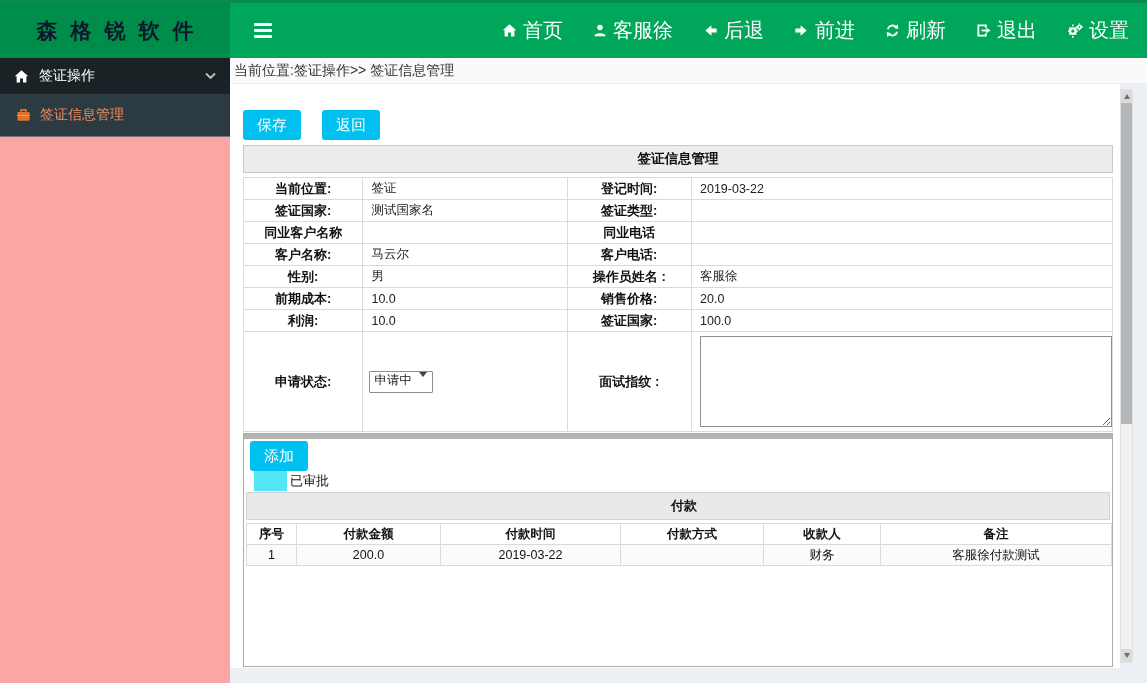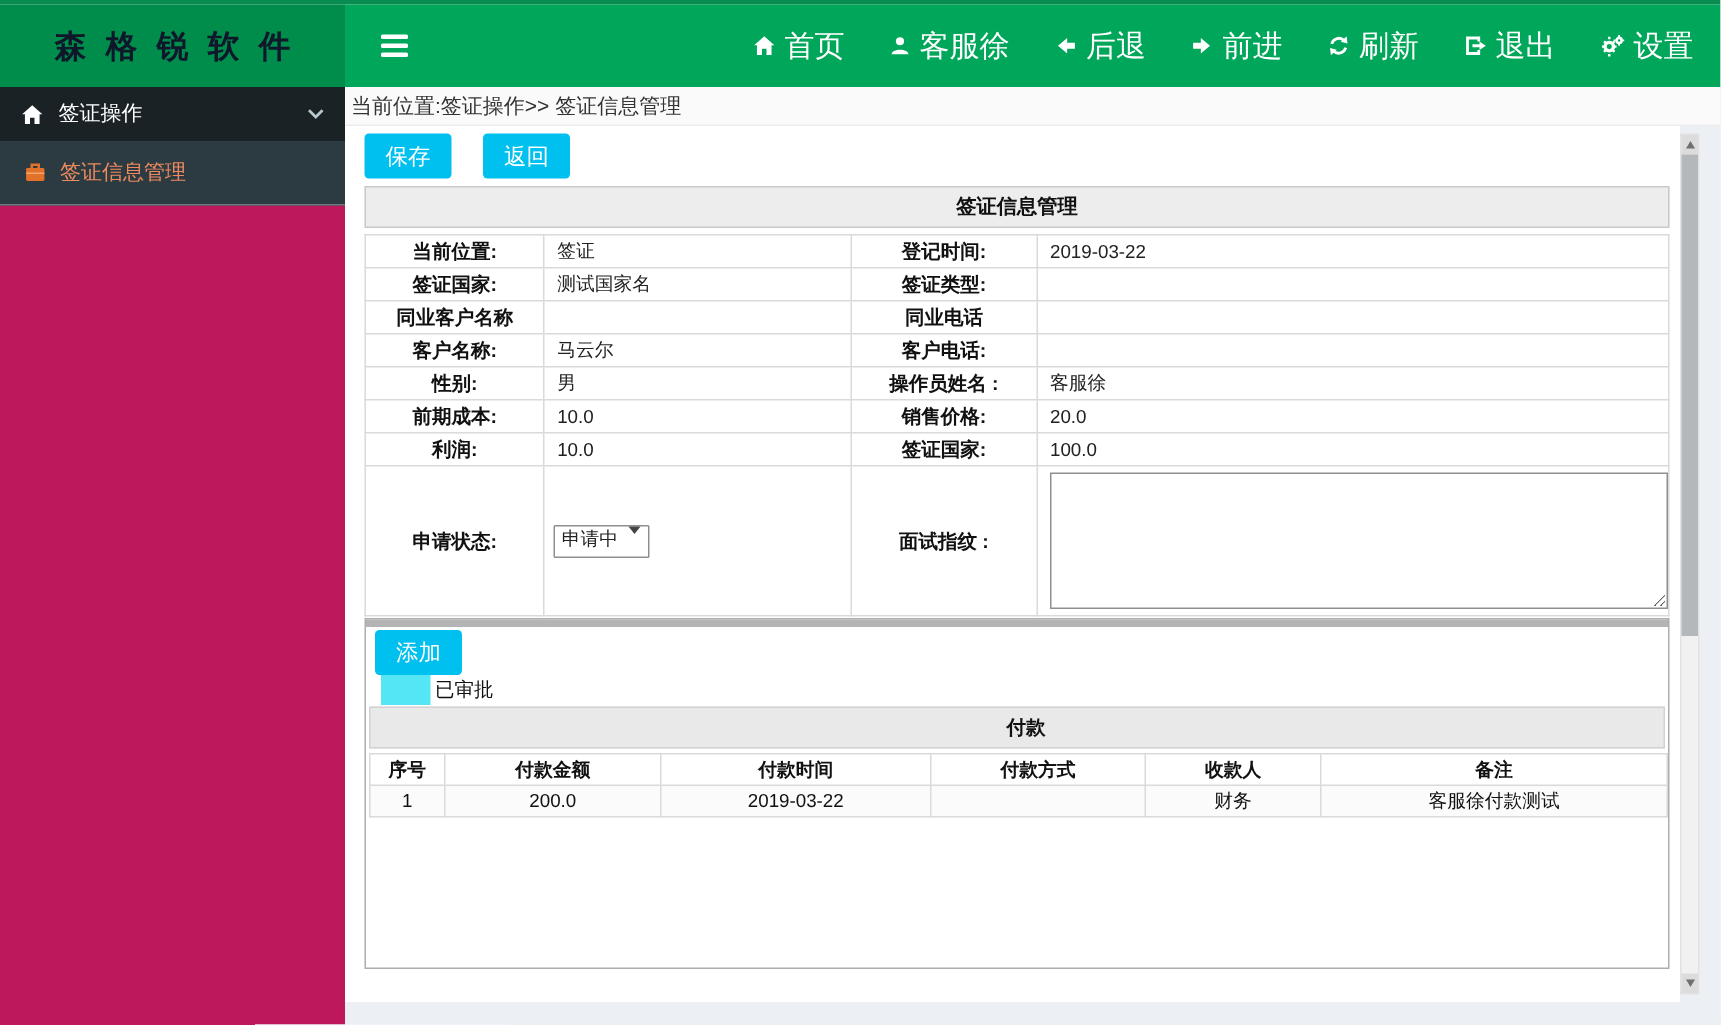--- a/index.html
+++ b/index.html
@@ -14,36 +14,36 @@
   .navbar { flex:1; background:#00a65a; display:flex; align-items:center; color:#fff; padding:0 18px 0 20px; }
   .hamburger { display:flex; flex-direction:column; gap:3px; cursor:pointer; padding:6px 4px; }
   .hamburger span { display:block; width:18px; height:3px; background:#fff; border-radius:1px; }
   .nav-items { margin-left:auto; display:flex; gap:30px; font-size:20px; }
   .nav-item { display:flex; align-items:center; gap:6px; cursor:pointer; white-space:nowrap; }
   .nicon { display:inline-flex; align-items:center; }
   .nicon svg { display:block; }
 
   
   .layout { display:flex; height:625px; }
-  .sidebar { width:230px; background:#be185d; flex:none; }
+  .sidebar { width:230px; background:#fca5a5; flex:none; }
   .menu-item { display:flex; align-items:center; font-size:14px; cursor:pointer; }
   .lvl1 { height:36px; background:#1a2226; color:#fff; padding:0 14px; gap:10px; }
   .lvl1 .chev { margin-left:auto; color:#b8c7ce; display:inline-flex; }
   .lvl2 { height:43px; background:#2c3b41; color:#ef8a5f; padding:0 16px; gap:9px;
     border-bottom:1px solid #6f7b80; }
 
   .content { flex:1; position:relative; background:#ecf0f5; }
   .breadcrumb { height:26px; background:#fafafa; border-bottom:1px solid #ececec;
     font-size:14px; color:#333; display:flex; align-items:center; padding-left:4px; }
   .panel { position:absolute; left:0; top:26px; width:890px; height:584px; background:#fff;
     padding:5px 0 0 13px; }
 
   
   .btn { background:#00c0ef; color:#fff; border:none; border-radius:3px; font-size:15px;
-    height:30px; padding:0 14px; cursor:pointer; font-family:inherit; }
+    height:30px; padding:0 14px; cursor:pointer; font-family:inherit;margin-top:21px; }
   .btn-row { display:flex; gap:21px; }
 
   
   .form-header { width:870px; height:28px; margin-top:5px; background:#ededed;
     border:1px solid #c9c9c9; text-align:center; font-weight:bold; font-size:13.5px; line-height:26px; }
   table { border-collapse:collapse; }
   .form-table { width:870px; margin-top:4px; font-size:12.5px; border:1px solid #cfcfcf; }
   .form-table td { border:1px solid #dadada; height:22px; }
   td.lbl { font-weight:bold; text-align:center; font-size:13px; }
   td.val { text-align:left; padding-left:8px; color:#222; }

